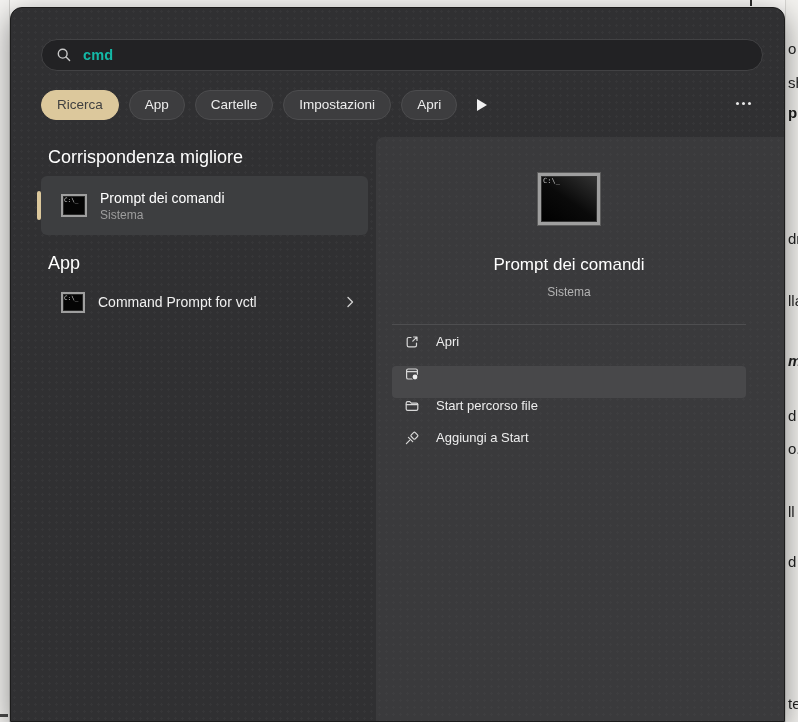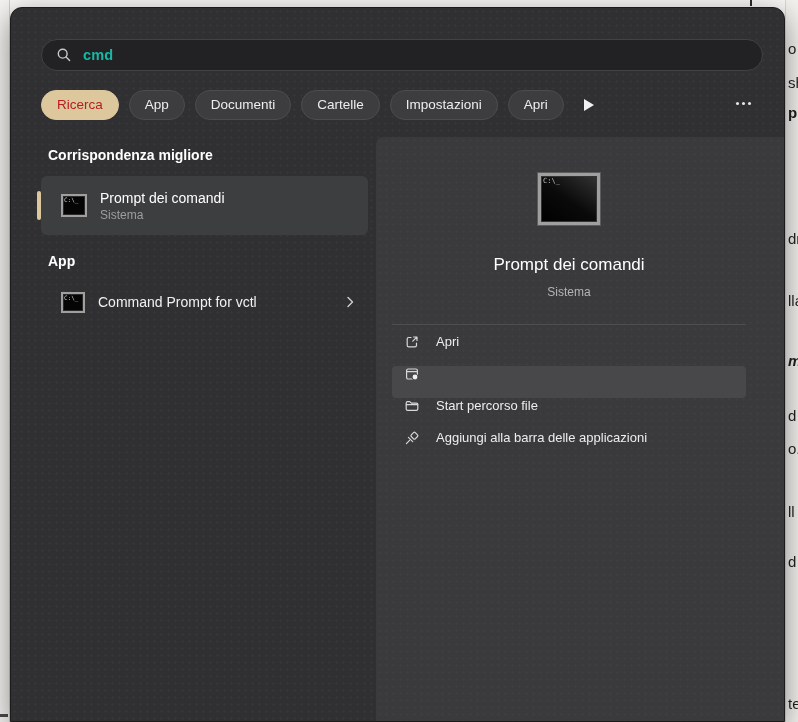--- a/index.html
+++ b/index.html
@@ -58,31 +58,31 @@
   .pills{
     position:absolute; left:30px; top:81px; height:31px;
     display:flex; align-items:center; gap:10px;
   }
   .pill{
     height:30px; padding:0 15px; border-radius:15px;
     background:#3d3d3f; border:1px solid #4c4c4e;
     color:#ededed; font-size:13.5px; display:flex; align-items:center;
     cursor:pointer; white-space:nowrap;
   }
-  .pill.selected{ background:#dcc89c; border-color:#dcc89c; color:#b91c1c; }
+  .pill.selected{ background:#dcc89c; border-color:#dcc89c; color:#404040; }
   .more-arrow{ margin-left:8px; display:flex; align-items:center; cursor:pointer; }
   .overflow-btn{
     position:absolute; right:28px; top:85px; width:26px; height:20px;
     display:flex; align-items:center; justify-content:center; gap:3px; cursor:pointer;
   }
   .overflow-btn i{ width:3px; height:3px; border-radius:50%; background:#e8e8e8; display:block; }
 
   
   .section-header{
-    position:absolute; left:37px; color:#ffffff; font-size:14px; font-weight:bold;
+    position:absolute; left:37px; color:#ffffff; font-size:18px; font-weight:normal;
   }
   .hdr-best{ top:139px; }
   .hdr-app{ top:245px; }
 
   .best-card{
     position:absolute; left:30px; top:168px; width:327px; height:59px;
     background:#3d3e40; border-radius:6px; cursor:pointer;
     display:flex; align-items:center; padding-left:20px; gap:13px;
   }
   .best-card .accent-bar{
@@ -171,21 +171,20 @@
     <svg width="16" height="16" viewBox="0 0 16 16">
       <circle class="st" cx="6.7" cy="6.7" r="4.4" style="stroke:#c9c9c9;stroke-width:1.4"></circle>
       <line class="st" x1="10.1" y1="10.1" x2="13.6" y2="13.6" style="stroke:#c9c9c9;stroke-width:1.4"></line>
     </svg>
     <span class="search-text">cmd</span>
   </div>
 
   <div class="pills">
     <div class="pill selected" style="background: rgb(220, 200, 156);">Ricerca</div>
     <div class="pill">App</div>
-    <div class="pill">Documenti</div>
     <div class="pill">Cartelle</div>
     <div class="pill">Impostazioni</div>
     <div class="pill">Apri</div>
     <div class="more-arrow">
       <svg width="14" height="16" viewBox="0 0 14 16">
         <path d="M2 2 L12 8 L2 14 Z" fill="#f2f2f2"></path>
       </svg>
     </div>
   </div>
 
@@ -247,26 +246,26 @@
         </div>
 
         <div class="action-row">
           <svg width="16" height="16" viewBox="0 0 16 16">
             <path class="st" d="M2.2 5 C2.2 4.2 2.8 3.6 3.6 3.6 H5.8 L7.3 5.1 H12.4 C13.2 5.1 13.8 5.7 13.8 6.5 V11 C13.8 11.8 13.2 12.4 12.4 12.4 H3.6 C2.8 12.4 2.2 11.8 2.2 11 Z"></path>
             <path class="st" d="M2.3 6.7 H13.7"></path>
           </svg>
           <span>Start percorso file</span>
         </div>
 
-
         <div class="action-row">
           <svg width="16" height="16" viewBox="0 0 16 16">
             <rect class="st" x="7.6" y="2.9" width="5.6" height="5.6" rx="1.2" transform="rotate(45 10.4 5.7)"></rect>
             <line class="st" x1="5.6" y1="10.4" x2="2.4" y2="13.6"></line>
             <line class="st" x1="4.4" y1="7.3" x2="8.7" y2="11.6"></line>
           </svg>
-          <span>Aggiungi alla barra delle applicazioni</span>
-        </div>
+          <span>Aggiungi a Start</span>
+        </div>
+
 
       </div>
     </div>
   </div>
 </div>
 
 </body></html>

